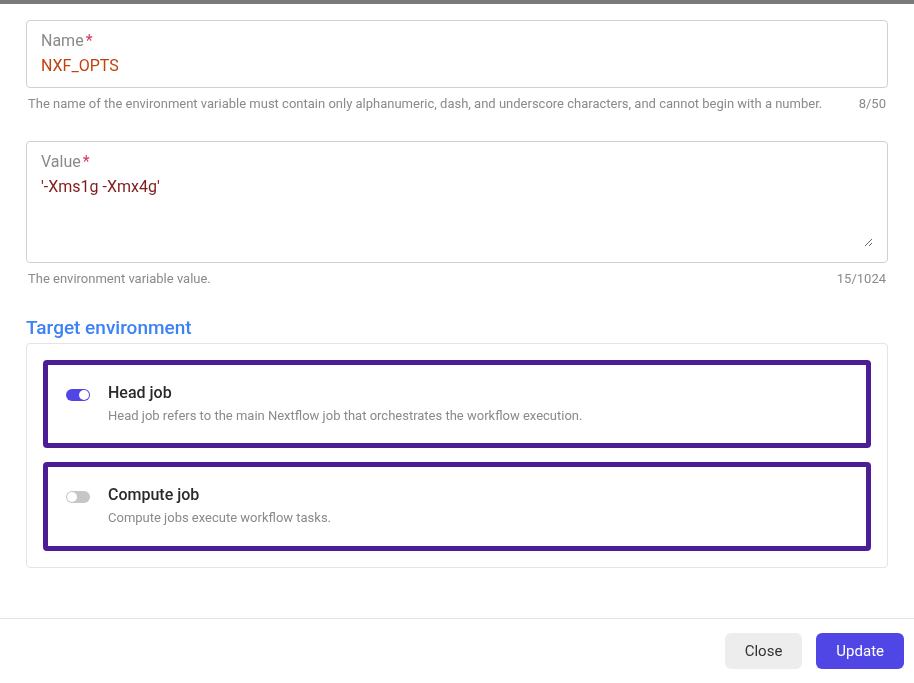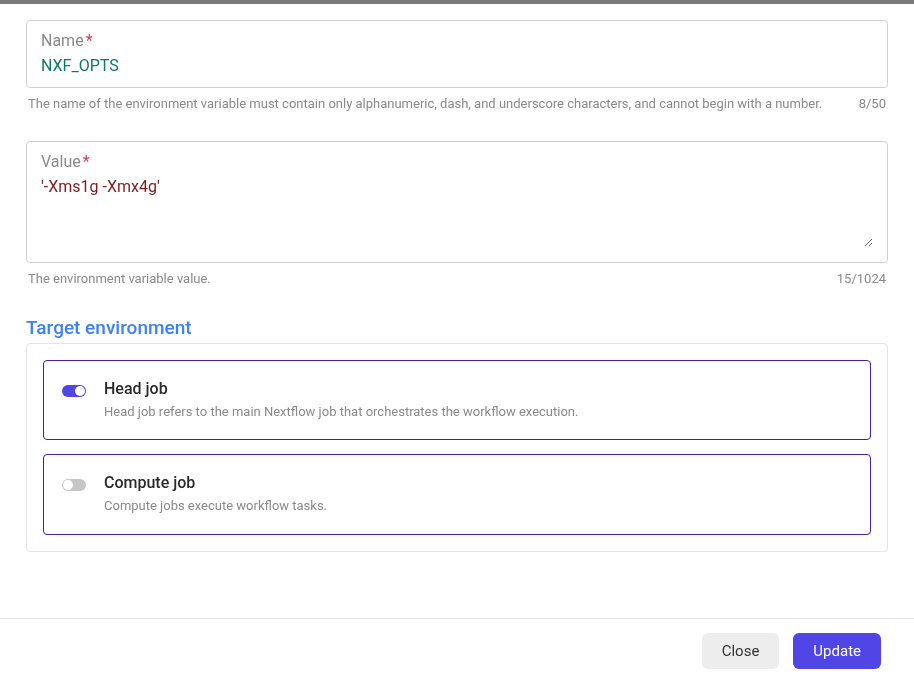--- a/index.html
+++ b/index.html
@@ -46,21 +46,21 @@
   .req {
     color: #d7395e;
     margin-left: 2px;
   }
   .field-input {
     width: 100%;
     border: none;
     outline: none;
     background: transparent;
     font-size: 16px;
-    color: #0f766e;
+    color: #c2410c;
     font-family: inherit;
     padding: 0;
   }
   .field-textarea {
     width: 100%;
     border: none;
     outline: none;
     background: transparent;
     font-size: 16px;
     color: #7f1d1d;
@@ -88,21 +88,21 @@
     color: #3b82f6;
     margin-bottom: 4px;
   }
 
   .target-container {
     border: 1px solid #e4e4e4;
     border-radius: 4px;
     padding: 16px;
   }
   .target-card {
-    border: 1px solid #4c1d95;
+    border: 5px solid #4c1d95;
     border-radius: 4px;
     padding: 18px 18px 18px 18px;
     display: flex;
     align-items: flex-start;
     gap: 18px;
     margin-bottom: 14px;
   }
   .target-card:last-child { margin-bottom: 0; }
 
   .toggle {
@@ -141,21 +141,21 @@
   }
   .target-desc {
     font-size: 13px;
     color: #8a8a8a;
     line-height: 1.5;
   }
 
   .footer {
     flex: 0 0 auto;
     border-top: 1px solid #e4e4e4;
-    padding: 14px 33px;
+    padding: 14px 10px;
     display: flex;
     justify-content: flex-end;
     gap: 14px;
   }
   .btn {
     font-size: 15px;
     padding: 9px 20px;
     border-radius: 6px;
     cursor: pointer;
     border: none;

